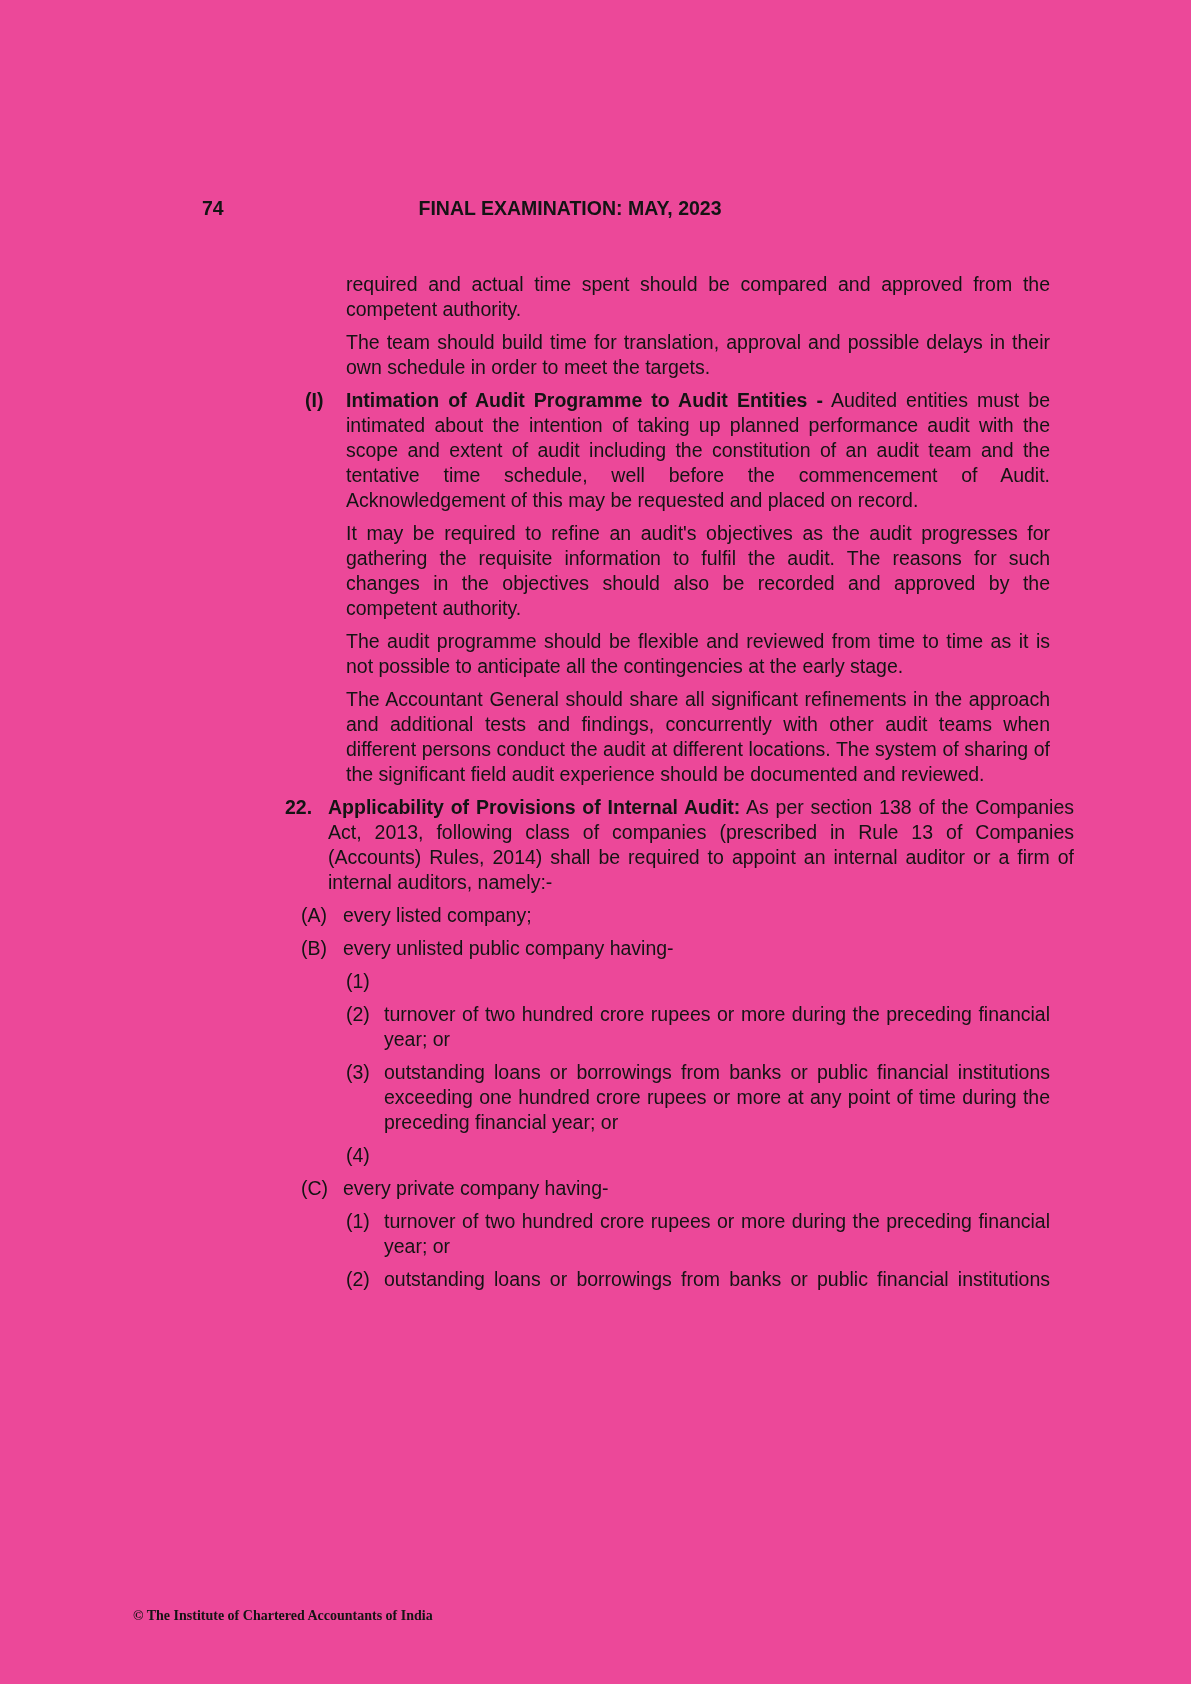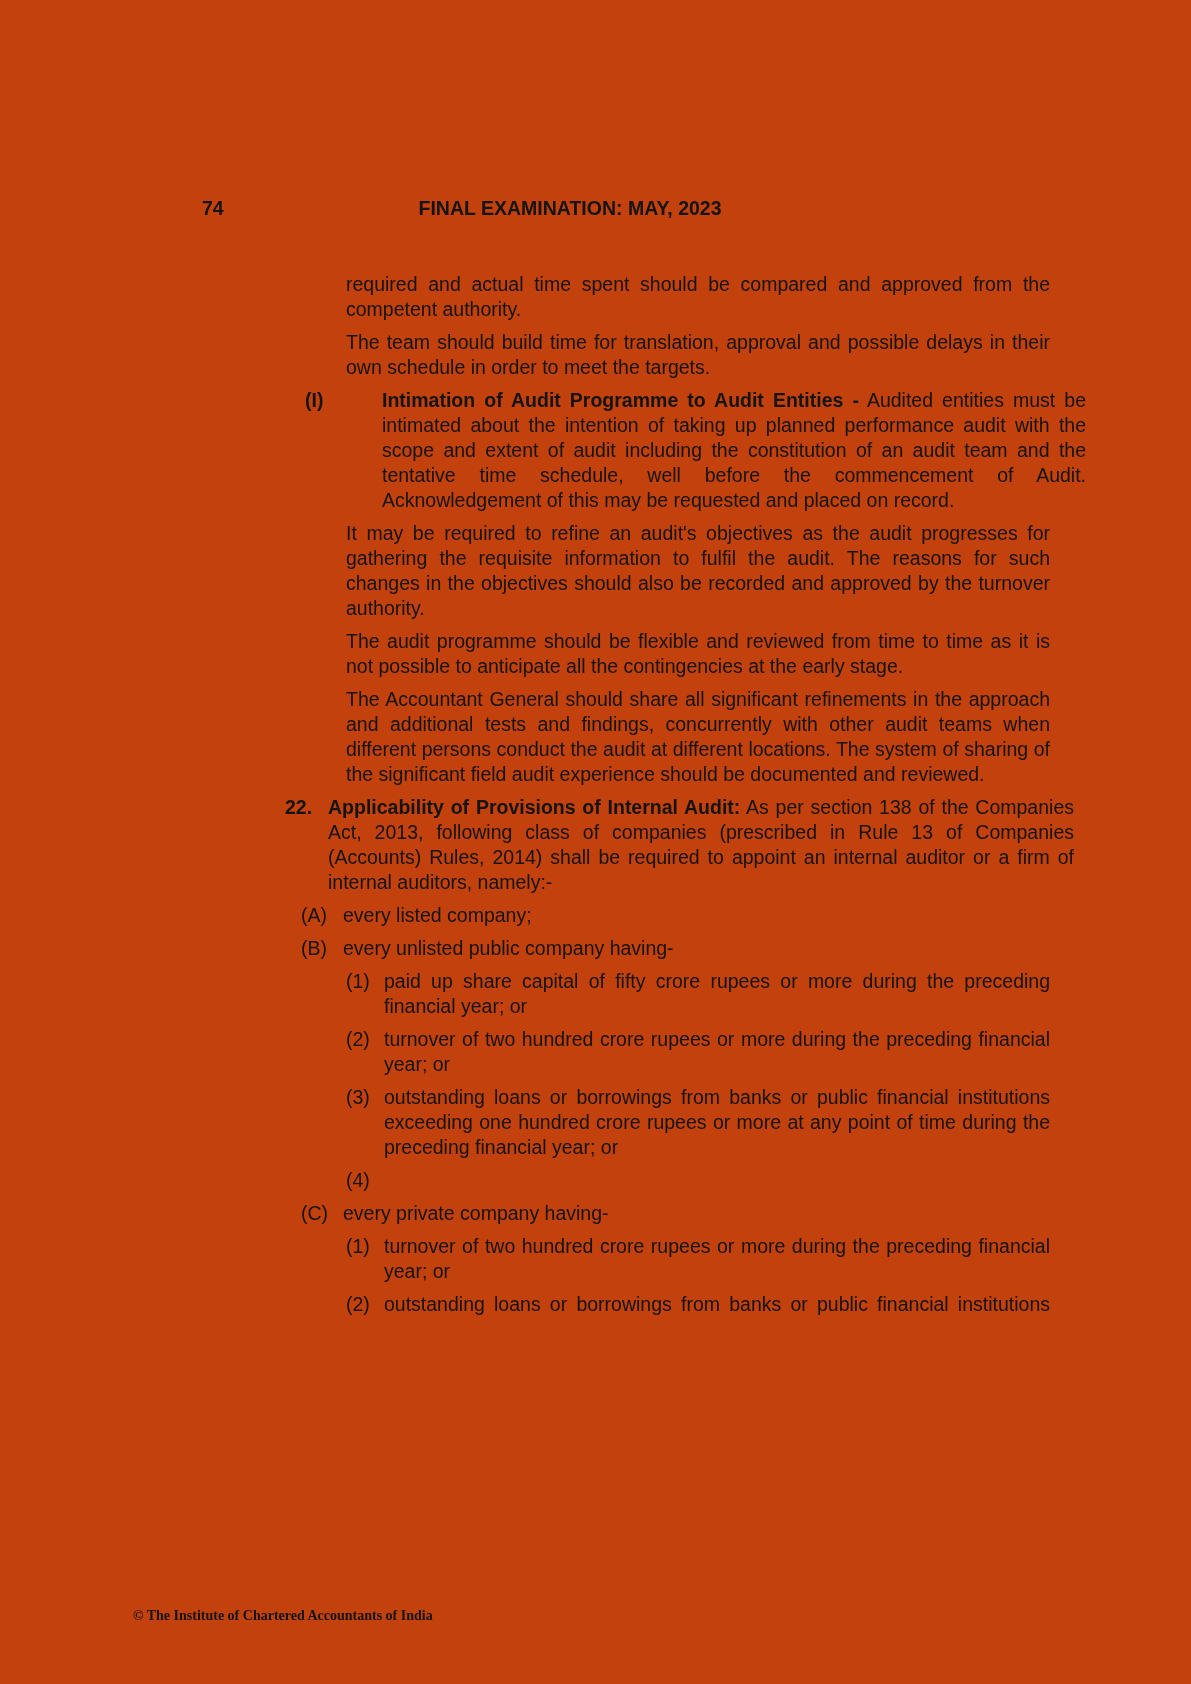--- a/index.html
+++ b/index.html
@@ -1,19 +1,19 @@
 <!DOCTYPE html>
 <html><head>
 <meta charset="utf-8">
 <style>
   html, body { margin:0; padding:0; background:#ffffff; }
   .page {
     position:relative;
     width:1191px; height:1684px;
-    background:#c2410c;
+    background:#ec4899;
     font-family:"Liberation Sans", sans-serif;
     font-size:19.5px;
     line-height:25px;
     color:#141414;
     overflow:hidden;
   }
   .page-header { position:absolute; top:196px; left:0; width:100%; height:30px; }
   .page-num { position:absolute; left:202px; top:0; font-weight:bold; }
   .page-title {
     position:absolute; left:570px; top:0; transform:translateX(-50%);
@@ -21,21 +21,21 @@
   }
   .content { position:absolute; top:272px; left:0; width:1191px;padding-left:44px; }
   .p-main { margin:0 0 8px 302px; width:704px; text-align:justify; }
   .li { display:flex; margin:0 0 8px 0; }
   .lbl { flex:none; }
   .bod { text-align:justify; }
   .bod p { margin:0 0 8px 0; text-align:justify; }
   .bod p:last-child { margin-bottom:0; }
   .li-I  { margin-left:261px; }
   .li-I  > .lbl { width:41px; font-weight:bold; }
-  .li-I  > .bod { width:704px;margin-left:36px; }
+  .li-I  > .bod { width:704px; }
   .li-22 { margin-left:217px; }
   .li-22 > .lbl { width:43px; font-weight:bold;margin-left:24px; }
   .li-22 > .bod { width:746px; }
   .li-abc { margin-left:257px; }
   .li-abc > .lbl { width:42px; }
   .li-abc > .bod { width:707px; }
   .li-num { margin-left:302px; }
   .li-num > .lbl { width:38px; }
   .li-num > .bod { width:666px; }
   .justify-last { text-align-last:justify; }
@@ -62,21 +62,21 @@
 
     <p class="p-main">The team should build time for translation, approval and possible delays in their own schedule in order to meet the targets.</p>
 
     <div class="li li-I">
       <span class="lbl">(I)</span>
       <div class="bod">
         <p><b class="run">Intimation of Audit Programme to Audit Entities -</b> <span>Audited entities must be intimated about the intention of taking up planned performance audit with the scope and extent of audit including the constitution of an audit team and the tentative time schedule, well before the commencement of Audit. Acknowledgement of this may be requested and placed on record.</span></p>
       </div>
     </div>
 
-    <p class="p-main">It may be required to refine an audit's objectives as the audit progresses for gathering the requisite information to fulfil the audit. The reasons for such changes in the objectives should also be recorded and approved by the turnover authority.</p>
+    <p class="p-main">It may be required to refine an audit's objectives as the audit progresses for gathering the requisite information to fulfil the audit. The reasons for such changes in the objectives should also be recorded and approved by the competent authority.</p>
 
     <p class="p-main">The audit programme should be flexible and reviewed from time to time as it is not possible to anticipate all the contingencies at the early stage.</p>
 
     <p class="p-main">The Accountant General should share all significant refinements in the approach and additional tests and findings, concurrently with other audit teams when different persons conduct the audit at different locations. The system of sharing of the significant field audit experience should be documented and reviewed.</p>
 
     <div class="li li-22">
       <span class="lbl">22.</span>
       <div class="bod">
         <p><b class="run">Applicability of Provisions of Internal Audit:</b> <span>As per section 138 of the Companies Act, 2013, following class of companies (prescribed in Rule 13 of Companies (Accounts) Rules, 2014) shall be required to appoint an internal auditor or a firm of internal auditors, namely:-</span></p>
       </div>
@@ -87,21 +87,20 @@
       <div class="bod">every listed company;</div>
     </div>
 
     <div class="li li-abc">
       <span class="lbl">(B)</span>
       <div class="bod">every unlisted public company having-</div>
     </div>
 
     <div class="li li-num">
       <span class="lbl">(1)</span>
-      <div class="bod">paid up share capital of fifty crore rupees or more during the preceding financial year; or</div>
     </div>
 
     <div class="li li-num">
       <span class="lbl">(2)</span>
       <div class="bod">turnover of two hundred crore rupees or more during the preceding financial year; or</div>
     </div>
 
     <div class="li li-num">
       <span class="lbl">(3)</span>
       <div class="bod">outstanding loans or borrowings from banks or public financial institutions exceeding one hundred crore rupees or more at any point of time during the preceding financial year; or</div>

